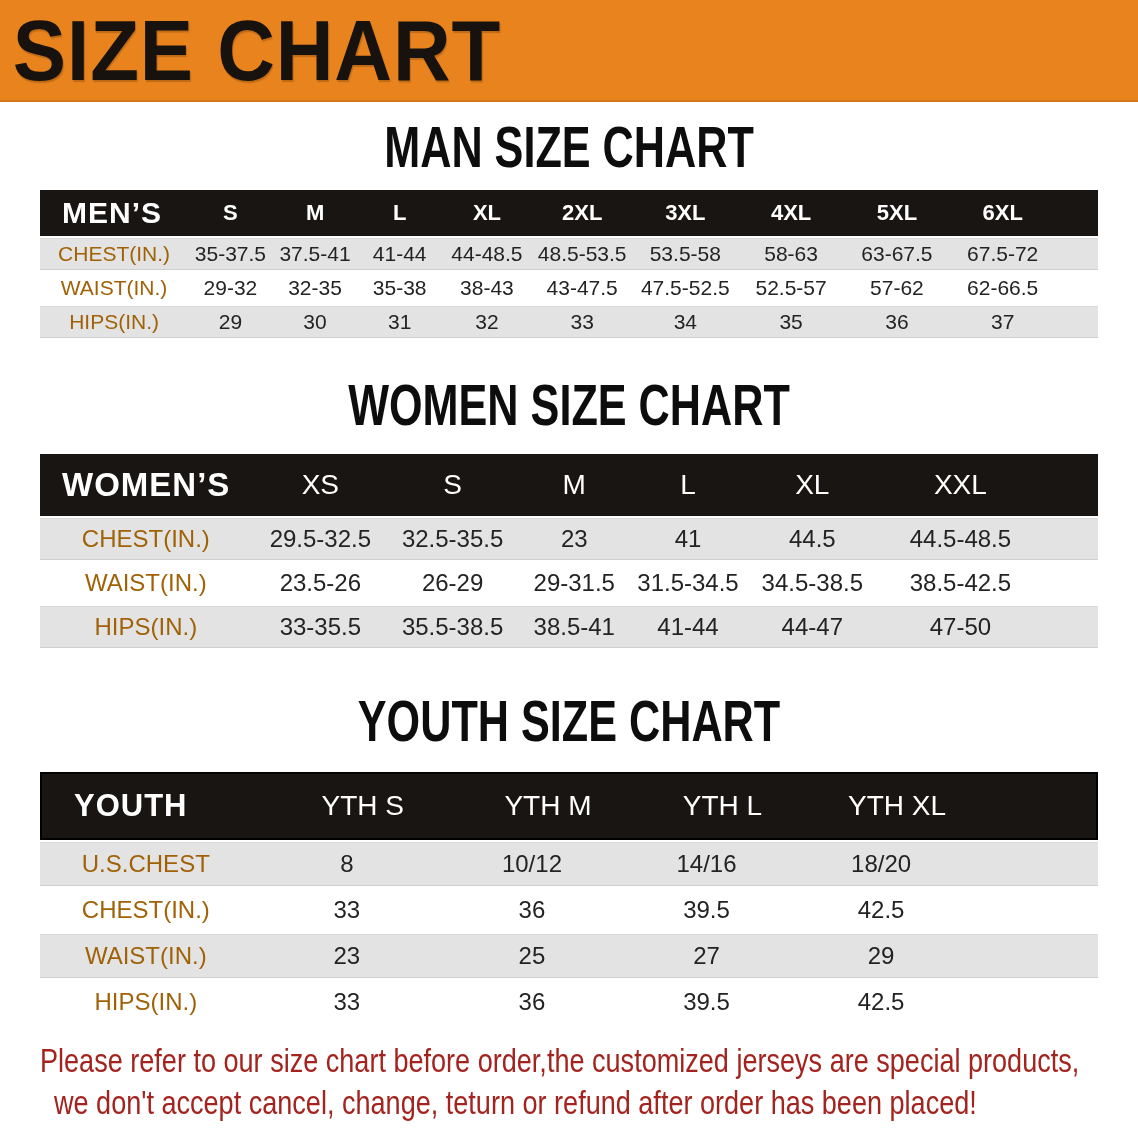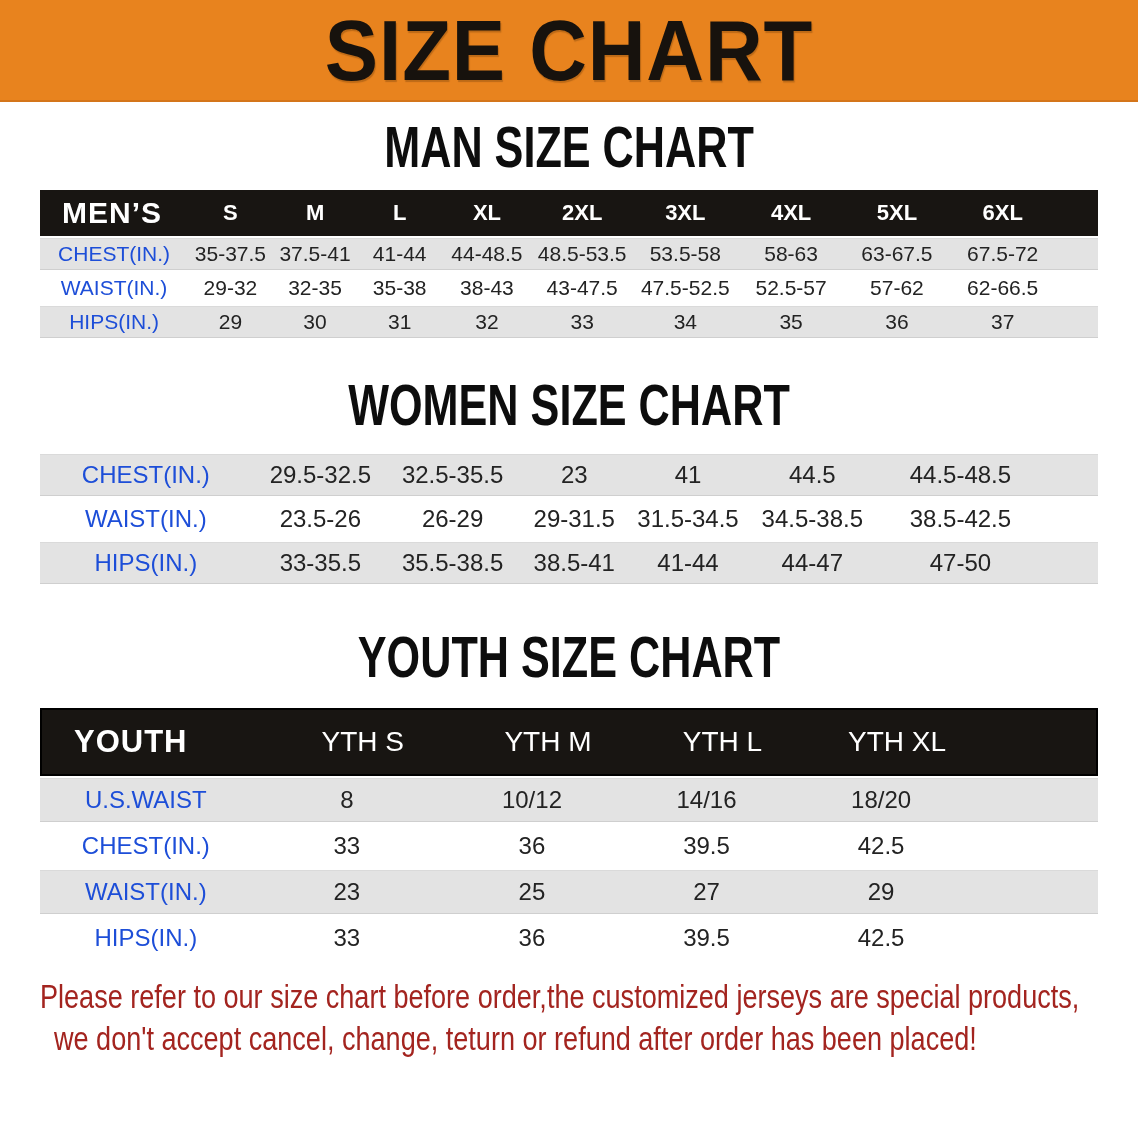--- a/index.html
+++ b/index.html
@@ -12,21 +12,20 @@
     position: relative;
   }
 
   
   .banner {
     width: 100%;
     height: 102px;
     background: #e8831e;
     display: flex;
     align-items: center;
-    justify-content: center;
     border-bottom: 2px solid #d4751a;
   }
   .banner-title {
     display: inline-block;
     font-size: 84px;
     font-weight: 700;
     color: #17120d;
     letter-spacing: 1px;
     transform: scale(0.95, 1.02);
     white-space: nowrap;
@@ -62,21 +61,21 @@
     overflow: hidden;
     white-space: nowrap;
     text-align: center;
     vertical-align: middle;
   }
   .hdr-row th { background: #181512; color: #ffffff; margin-top: 41px; }
   .hdr-label { text-align: left !important; padding-left: 22px; }
 
   .row-gray  td { background: #e3e3e3; border-bottom: 1px solid #cfcfcf; border-top: 1px solid #dadada; }
   .row-white td { background: #ffffff; }
-  .row-label { color: #1d4ed8; }
+  .row-label { color: #a16207; }
   .cell-val  { color: #232323; }
 
   
   .men-table .hdr-row th { height: 46px; }
   .men-table .hdr-label  { font-size: 30px; font-weight: 700; letter-spacing: 1px; }
   .men-table .hdr-size   { font-size: 22px; font-weight: 700; }
   .men-table td          { height: 32px; font-size: 21px; }
   .men-table .row-label  { font-size: 21px; }
 
   
@@ -201,20 +200,30 @@
     <col style="width:20%">
       <col style="width:13%">
       <col style="width:12%">
       <col style="width:11%">
     <col style="width:10.5%">
       <col style="width:13%">
       <col style="width:15%">
       <col style="width:5.5%">
   </colgroup>
   <tbody>
+      <tr class="hdr-row">
+    <th class="hdr-label">WOMEN’S</th>
+    <th class="hdr-size">XS</th>
+    <th class="hdr-size">S</th>
+    <th class="hdr-size">M</th>
+    <th class="hdr-size">L</th>
+    <th class="hdr-size">XL</th>
+    <th class="hdr-size">XXL</th>
+    <th class="hdr-size"></th>
+  </tr>
   <tr class="row-gray">
     <td class="row-label">CHEST(IN.)</td>
     <td class="cell-val">29.5-32.5</td>
     <td class="cell-val">32.5-35.5</td>
     <td class="cell-val">23</td>
     <td class="cell-val">41</td>
     <td class="cell-val">44.5</td>
     <td class="cell-val">44.5-48.5</td>
     <td></td>
   </tr>
@@ -257,21 +266,21 @@
   <tbody>
       <tr class="hdr-row">
     <th class="hdr-label">YOUTH</th>
     <th class="hdr-size">YTH S</th>
     <th class="hdr-size">YTH M</th>
     <th class="hdr-size">YTH L</th>
     <th class="hdr-size">YTH XL</th>
     <th class="hdr-size"></th>
   </tr>
   <tr class="row-gray">
-    <td class="row-label">U.S.WAIST</td>
+    <td class="row-label">U.S.CHEST</td>
     <td class="cell-val">8</td>
     <td class="cell-val">10/12</td>
     <td class="cell-val">14/16</td>
     <td class="cell-val">18/20</td>
     <td></td>
   </tr>
   <tr class="row-white">
     <td class="row-label">CHEST(IN.)</td>
     <td class="cell-val">33</td>
     <td class="cell-val">36</td>

